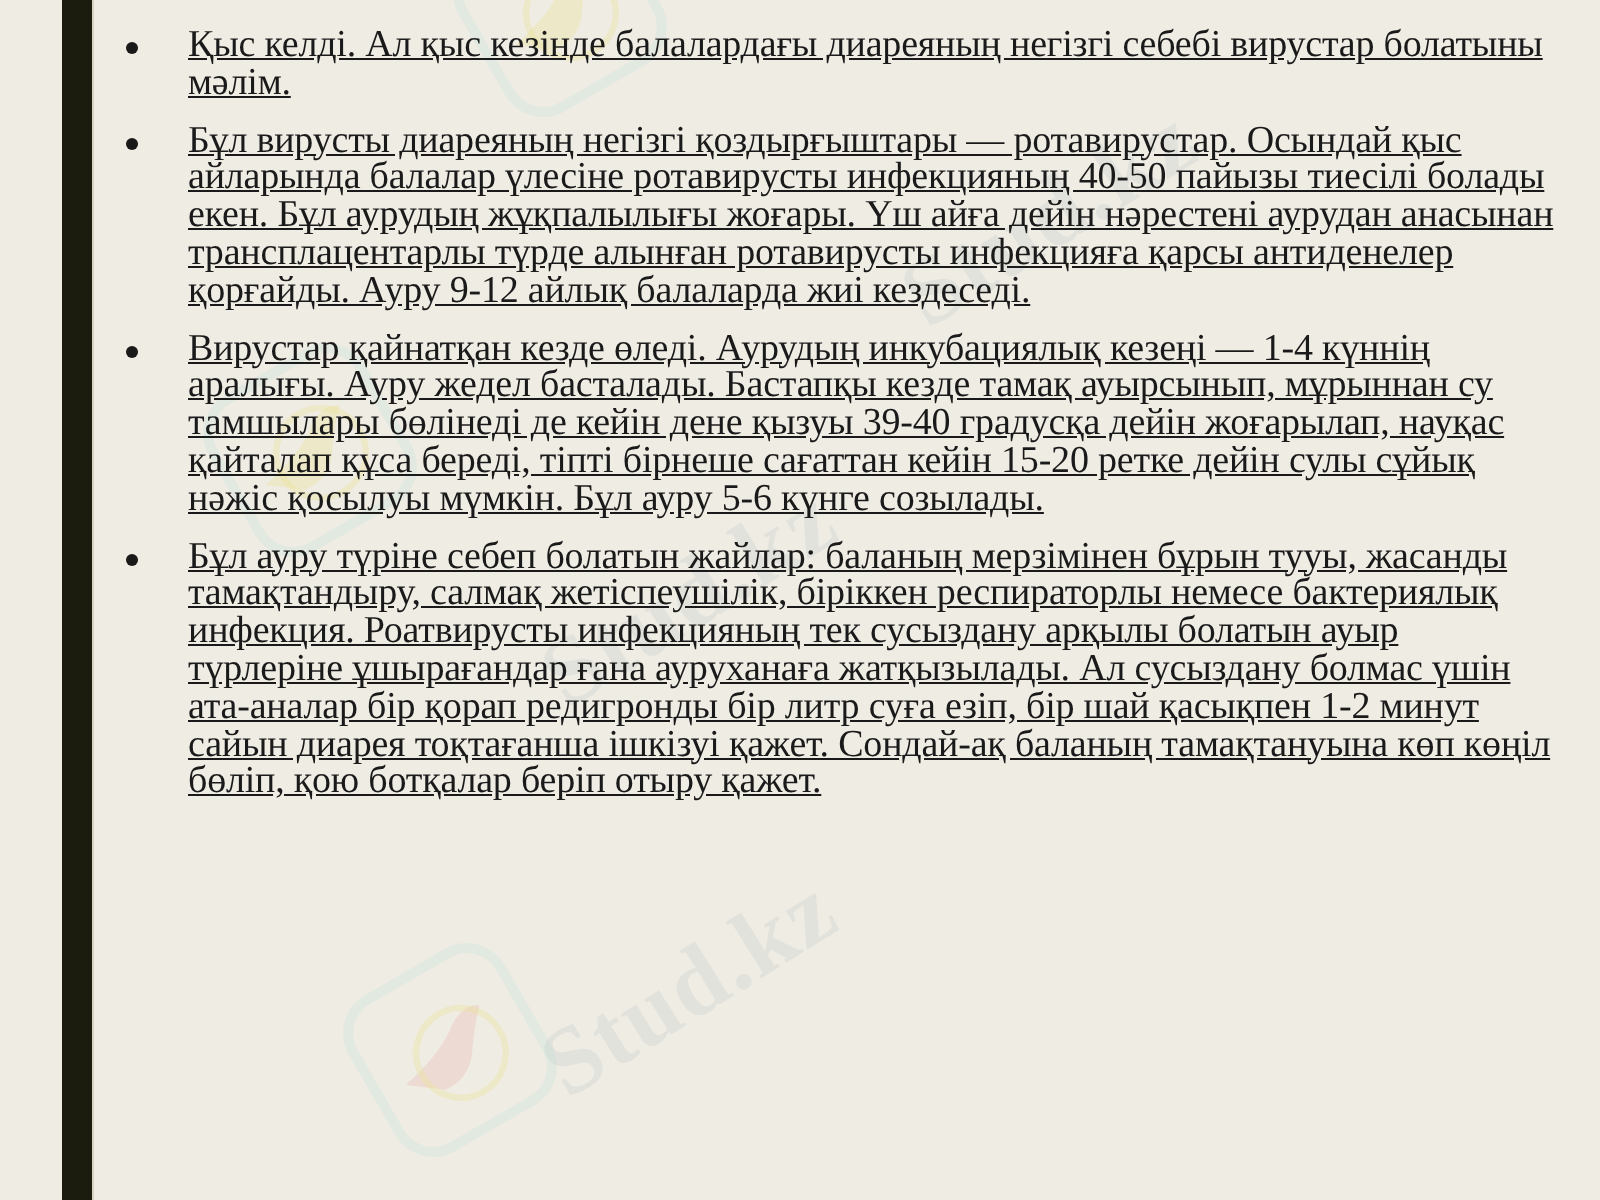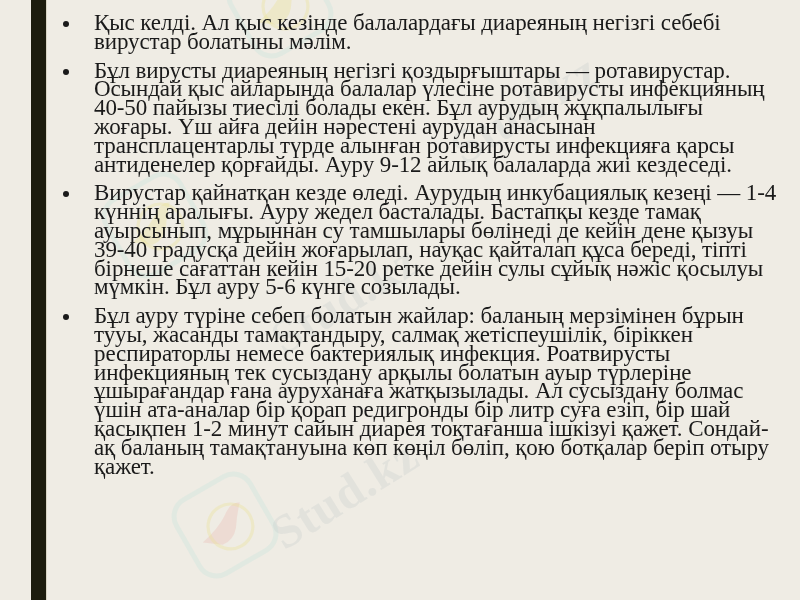--- a/index.html
+++ b/index.html
@@ -64,24 +64,25 @@
       width: 720px;
     }
     ul.bullets {
       list-style: none;
       margin: 0;
       padding: 0;
     }
     ul.bullets li {
       position: relative;
       padding-left: 36px;
-      font-size: 23px;
+      font-size: 19px;
       line-height: 18.8px;
       margin-bottom: 10px;
       letter-spacing: -0.1px;
+      text-decoration: underline;
     }
     ul.bullets li .bullet-dot {
       position: absolute;
       left: 5px;
       top: 7px;
       width: 6px;
       height: 6px;
       border-radius: 50%;
       background: #1a1a1a;
     }

